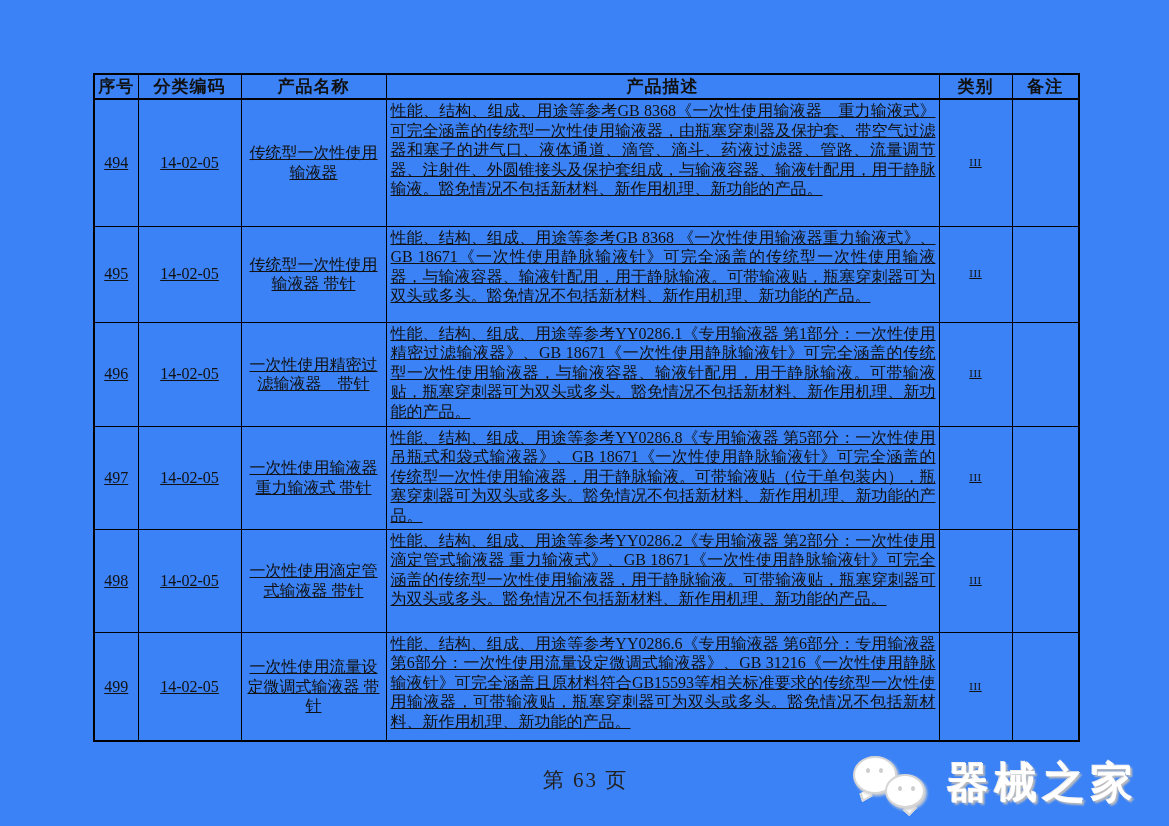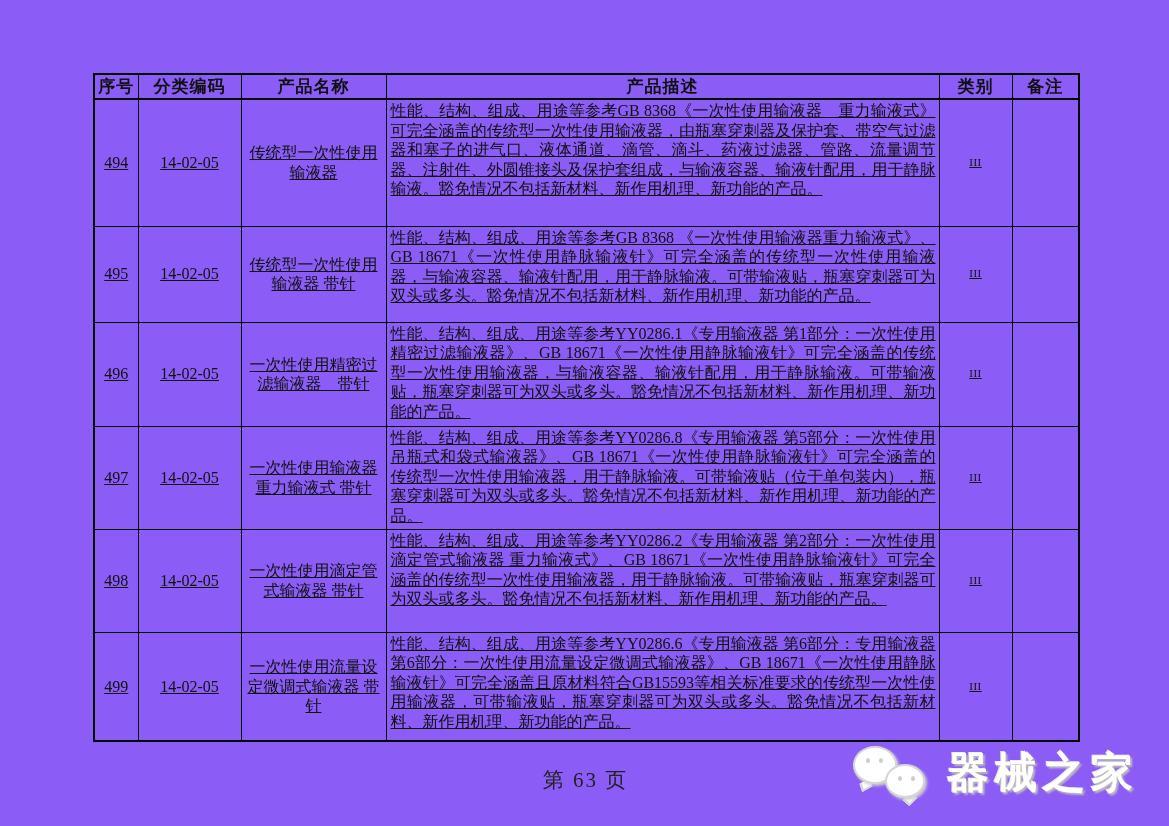--- a/index.html
+++ b/index.html
@@ -2,21 +2,21 @@
 <html><head>
 <meta charset="utf-8">
 <style>
   * { margin: 0; padding: 0; box-sizing: border-box; }
   html, body { width: 1169px; height: 826px; background: #ffffff; }
   body {
     position: relative;
     font-family: "Liberation Serif", "DejaVu Serif", serif;
     color: #111;
   }
-  .page { position: absolute; inset: 0; background: #8b5cf6; }
+  .page { position: absolute; inset: 0; background: #3b82f6; }
 
   table.catalog {
     position: absolute;
     left: 93px; top: 73px;
     width: 985px;
     border-collapse: collapse;
     table-layout: fixed;
     border: 2px solid #000;
   }
   col.c1 { width: 44px; }
@@ -66,21 +66,21 @@
     width: 985px;
     text-align: center;
     font-size: 21px;
     letter-spacing: 2px;
     color: #222;
   }
 
   
   .watermark {
     position: absolute;
-    right: 30px; bottom: 22px;
+    right: 30px; bottom: 12px;
     display: flex;
     align-items: center;
     gap: 16px;
   }
   .wm-text {
     font-size: 42px;
     font-weight: bold;
     letter-spacing: 6px;
     color: #ffffff;
     text-shadow: 2px 2px 2px #bcbcbc, -1px -1px 0 #efefef;
@@ -182,21 +182,21 @@
       <td class="c-name">一次性使用滴定管式输液器 带针</td>
       <td class="c-desc">性能、结构、组成、用途等参考YY0286.2《专用输液器 第2部分：一次性使用滴定管式输液器 重力输液式》、GB 18671《一次性使用静脉输液针》可完全涵盖的传统型一次性使用输液器，用于静脉输液。可带输液贴，瓶塞穿刺器可为双头或多头。豁免情况不包括新材料、新作用机理、新功能的产品。</td>
       <td class="c-class">III</td>
       <td class="c-note"></td>
     </tr>
 
     <tr class="product-row">
       <td class="c-no">499</td>
       <td class="c-code">14-02-05</td>
       <td class="c-name">一次性使用流量设定微调式输液器 带针</td>
-      <td class="c-desc">性能、结构、组成、用途等参考YY0286.6《专用输液器 第6部分：专用输液器 第6部分：一次性使用流量设定微调式输液器》、GB 18671《一次性使用静脉输液针》可完全涵盖且原材料符合GB15593等相关标准要求的传统型一次性使用输液器，可带输液贴，瓶塞穿刺器可为双头或多头。豁免情况不包括新材料、新作用机理、新功能的产品。</td>
+      <td class="c-desc">性能、结构、组成、用途等参考YY0286.6《专用输液器 第6部分：专用输液器 第6部分：一次性使用流量设定微调式输液器》、GB 31216《一次性使用静脉输液针》可完全涵盖且原材料符合GB15593等相关标准要求的传统型一次性使用输液器，可带输液贴，瓶塞穿刺器可为双头或多头。豁免情况不包括新材料、新作用机理、新功能的产品。</td>
       <td class="c-class">III</td>
       <td class="c-note"></td>
     </tr>
   </tbody>
   </table>
 
   <div class="footer">第 63 页</div>
 
   <div class="watermark">
     <div class="wm-icon">

